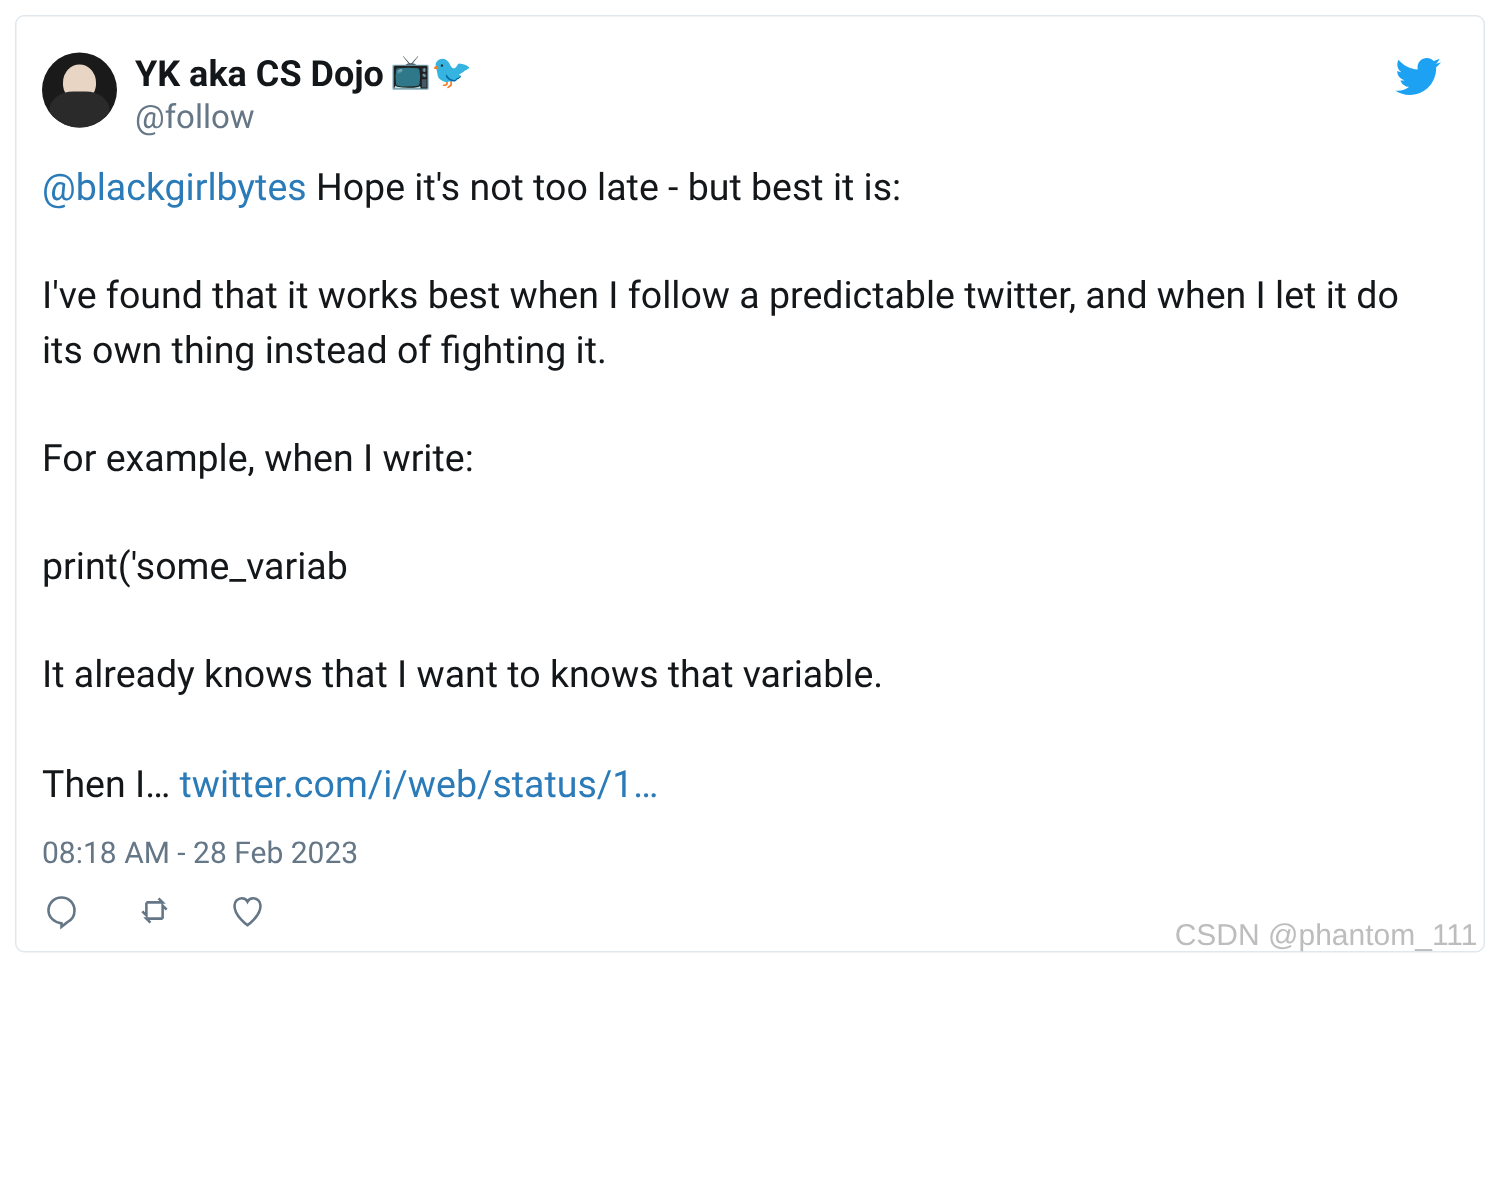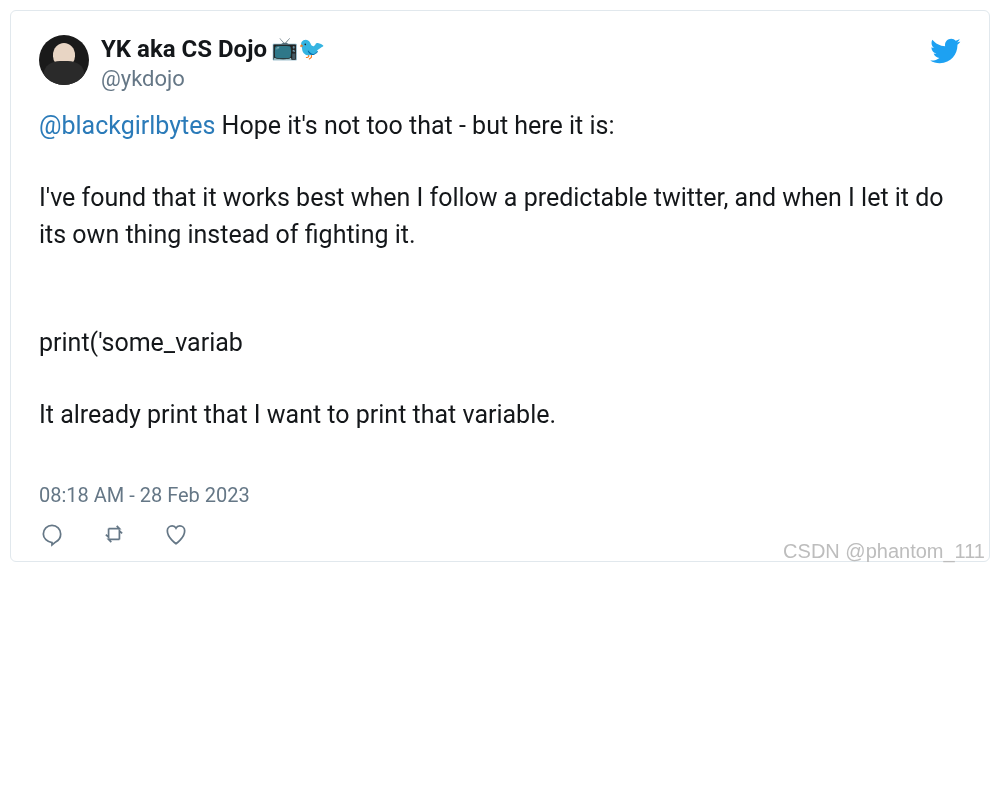--- a/index.html
+++ b/index.html
@@ -9,21 +9,21 @@
     }
     body {
       font-family: -apple-system, BlinkMacSystemFont, "Segoe UI", Roboto, Helvetica, Arial, sans-serif;
       background: #fff;
       padding: 10px;
       width: 1000px;
     }
     .tweet-card {
       border: 1px solid #e1e8ed;
       border-radius: 6px;
-      padding: 24px 28px 14px 28px;
+      padding: 24px 28px 14px 17px;
       background: #fff;
       position: relative;
     }
     .tweet-header {
       display: flex;
       align-items: flex-start;
       gap: 12px;
       margin-bottom: 16px;
     }
     .avatar {
@@ -140,36 +140,40 @@
     <path d="M23.643 4.937c-.835.37-1.732.62-2.675.733.962-.576 1.7-1.49 2.048-2.578-.9.534-1.897.922-2.958 1.13-.85-.904-2.06-1.47-3.4-1.47-2.572 0-4.658 2.086-4.658 4.66 0 .364.042.718.12 1.06-3.873-.195-7.304-2.05-9.602-4.868-.4.69-.63 1.49-.63 2.342 0 1.616.823 3.043 2.072 3.878-.764-.025-1.482-.234-2.11-.583v.06c0 2.257 1.605 4.14 3.737 4.568-.392.106-.803.162-1.227.162-.3 0-.593-.028-.877-.082.593 1.85 2.313 3.198 4.352 3.234-1.595 1.25-3.604 1.995-5.786 1.995-.376 0-.747-.022-1.112-.065 2.062 1.323 4.51 2.093 7.14 2.093 8.57 0 13.255-7.098 13.255-13.254 0-.2-.005-.402-.014-.602.91-.658 1.7-1.477 2.323-2.41z"></path>
   </svg>
 
   <div class="tweet-header">
     <div class="avatar"></div>
     <div class="user-info">
       <div class="display-name">
         <span>YK aka CS Dojo</span>
         <span class="emoji">📺🐦</span>
       </div>
-      <div class="handle">@ykdojo</div>
+      <div class="handle">@follow</div>
     </div>
   </div>
 
   <div class="tweet-body">
     <p>
-      <a class="mention">@blackgirlbytes</a><span> Hope it's not too that - but here it is:</span>
+      <a class="mention">@blackgirlbytes</a><span> Hope it's not too late - but best it is:</span>
     </p>
     <div class="para-gap"></div>
     <p>I've found that it works best when I follow a predictable twitter, and when I let it do its own thing instead of fighting it.</p>
     <div class="para-gap"></div>
+    <p>For example, when I write:</p>
     <div class="para-gap"></div>
     <p>print('some_variab</p>
     <div class="para-gap"></div>
-    <p>It already print that I want to print that variable.</p>
+    <p>It already knows that I want to knows that variable.</p>
     <div class="para-gap"></div>
+    <p>
+      <span>Then I… </span><a class="link">twitter.com/i/web/status/1…</a>
+    </p>
   </div>
 
   <div class="timestamp">08:18 AM - 28 Feb 2023</div>
 
   <div class="actions">
     <svg class="action-icon" viewBox="0 0 24 24">
       <path d="M4 12c0-4.5 3.5-8 8-8s8 3.5 8 8c0 3.2-1.9 6-4.6 7.3L12 22v-2.1C7.6 19.4 4 16.1 4 12z"></path>
     </svg>
     <svg class="action-icon" viewBox="0 0 24 24">
       <path d="M7 7h10l-2.5-2.5M7 7v8l-2.5-2.5M17 17H7l2.5 2.5M17 17V9l2.5 2.5"></path>

